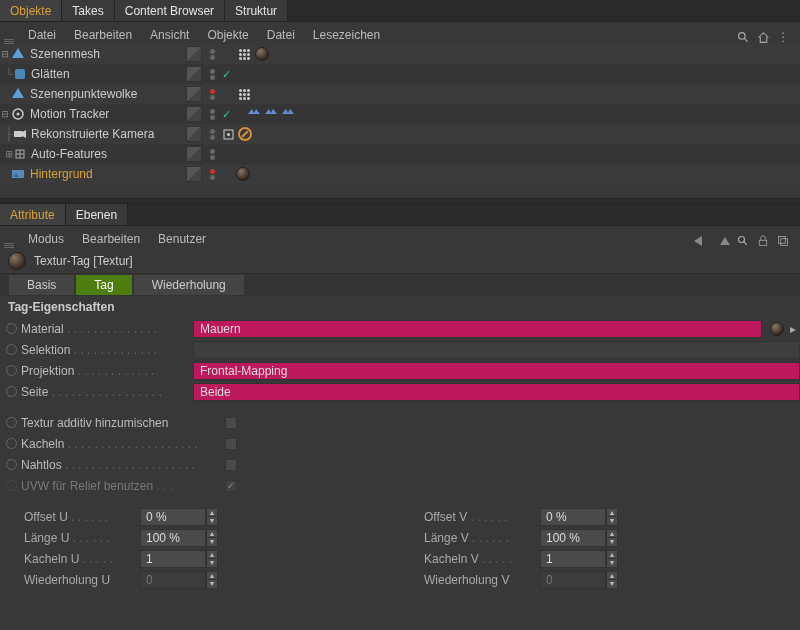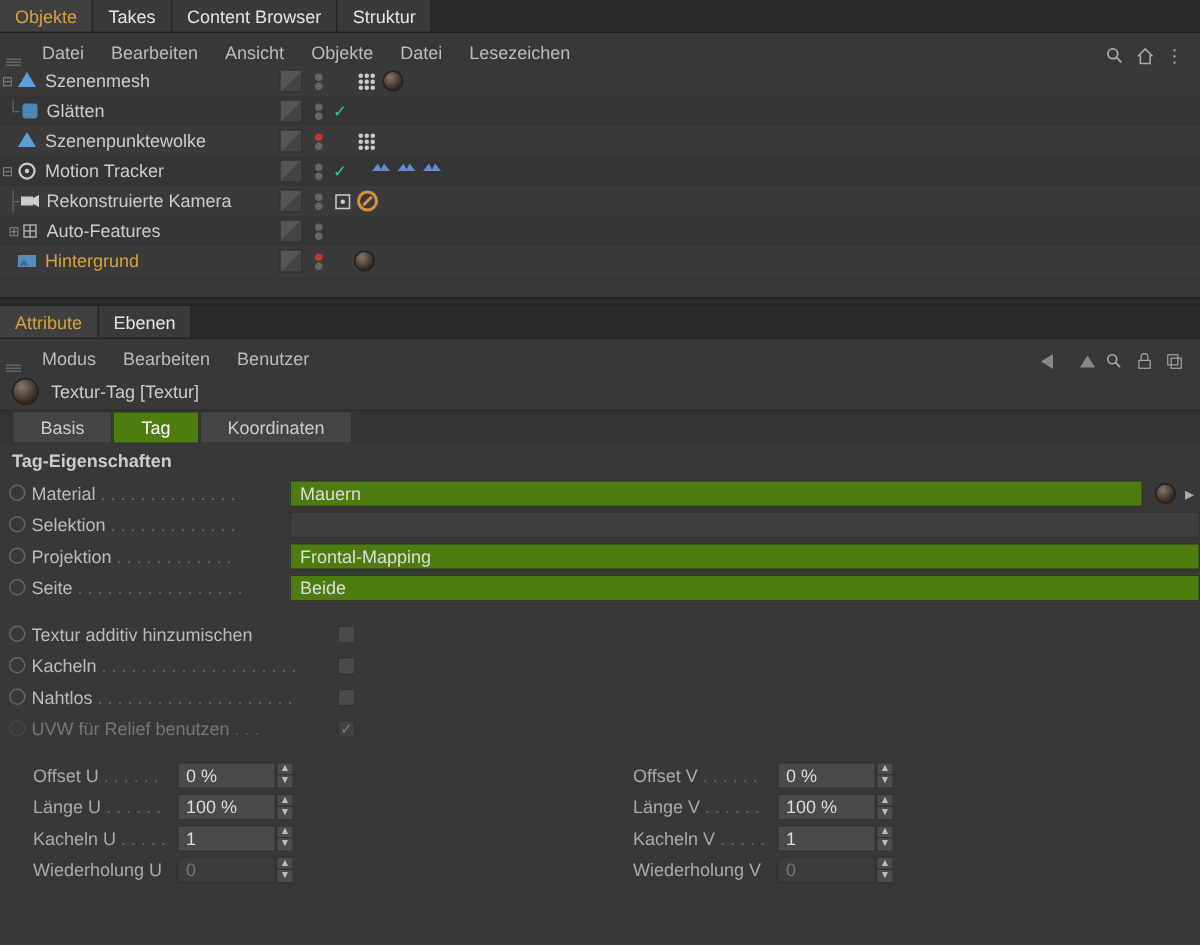--- a/index.html
+++ b/index.html
@@ -54,28 +54,28 @@
 .attr-tab { padding:3px 18px; background:#444; color:#ccc; border:1px solid #333; cursor:pointer; }
 .attr-tab.active { background:#4d7c0f; color:#fff; }
 .section-h { background:#383838; color:#ccc; font-weight:600; padding:4px 8px; }
 
 
 .prop { display:flex; align-items:center; height:21px; padding-left:6px; gap:4px; }
 .prop .radio { width:11px; height:11px; border-radius:50%; border:1px solid #666; display:inline-block; flex:0 0 11px; }
 .prop .radio.off { border-color:#555; opacity:.5; }
 .prop .plabel { color:#bbb; width: 168px; white-space:nowrap; overflow:hidden; }
 .prop .plabel.dim { color:#777; }
-.prop .field { flex:1; height:18px; background:#4d7c0f; border:1px solid #333; color:#ddd; padding:1px 6px; display:flex; align-items:center; }
+.prop .field { flex:1; height:18px; background:#be185d; border:1px solid #333; color:#ddd; padding:1px 6px; display:flex; align-items:center; }
 .prop .field.dark { background:#3e3e3e; }
 .miniright { display:flex; align-items:center; gap:2px; margin-left:4px; }
 .cbox { width:12px; height:12px; background:#4a4a4a; border:1px solid #333; display:inline-flex; align-items:center; justify-content:center; }
 .cbox.checked::after { content:"✓"; color:#ccc; font-size:10px; }
 .cbox.dim { opacity:.5; }
 .prop-group { display:flex; }
-.halfcol { display:flex; align-items:center; height:21px; padding-left:22px; gap:0; width:50%; }
+.halfcol { display:flex; align-items:center; height:21px; padding-left:4px; gap:20px; width:50%; }
 .halfcol .plabel { width: 96px; }
 .numfield { display:flex; align-items:center; }
 .numfield input { width:66px; height:18px; background:#4a4a4a; border:1px solid #333; color:#ddd; padding:1px 5px; }
 .numfield.dim input { background:#3c3c3c; color:#777; }
 .stepper { width:12px; height:18px; display:flex; flex-direction:column; border:1px solid #333; }
 .stepper span { flex:1; background:#4c4c4c; display:flex; align-items:center; justify-content:center; font-size:7px; color:#bbb; cursor:pointer; }
 .stepper span:first-child { border-bottom:1px solid #333; }
 .right-icons { margin-left:auto; display:flex; gap:6px; align-items:center; padding-right:6px; }
 .arrow-solid { display:inline-block; width:0; height:0; }
 .arrow-solid.left { border-top:5px solid transparent; border-bottom:5px solid transparent; border-right:8px solid #888; }
@@ -368,21 +368,21 @@
   </div>
 
   <div class="attr-header">
     <span class="mat-sphere attr-icon"></span>
     <span class="attr-title">Textur-Tag [Textur]</span>
   </div>
 
   <div class="attr-tabs">
     <div class="attr-tab">Basis</div>
     <div class="attr-tab active">Tag</div>
-    <div class="attr-tab">Koordinaten</div>
+    <div class="attr-tab">Wiederholung</div>
   </div>
 
   <div class="section-h">Tag-Eigenschaften</div>
 
   <div class="prop">
     <span class="radio"></span>
     <span class="plabel"><span>Material</span><span style="color:#666"> . . . . . . . . . . . . . .</span></span>
     <div class="field">Mauern</div>
     <div class="miniright">
       <span class="mat-sphere"></span>

